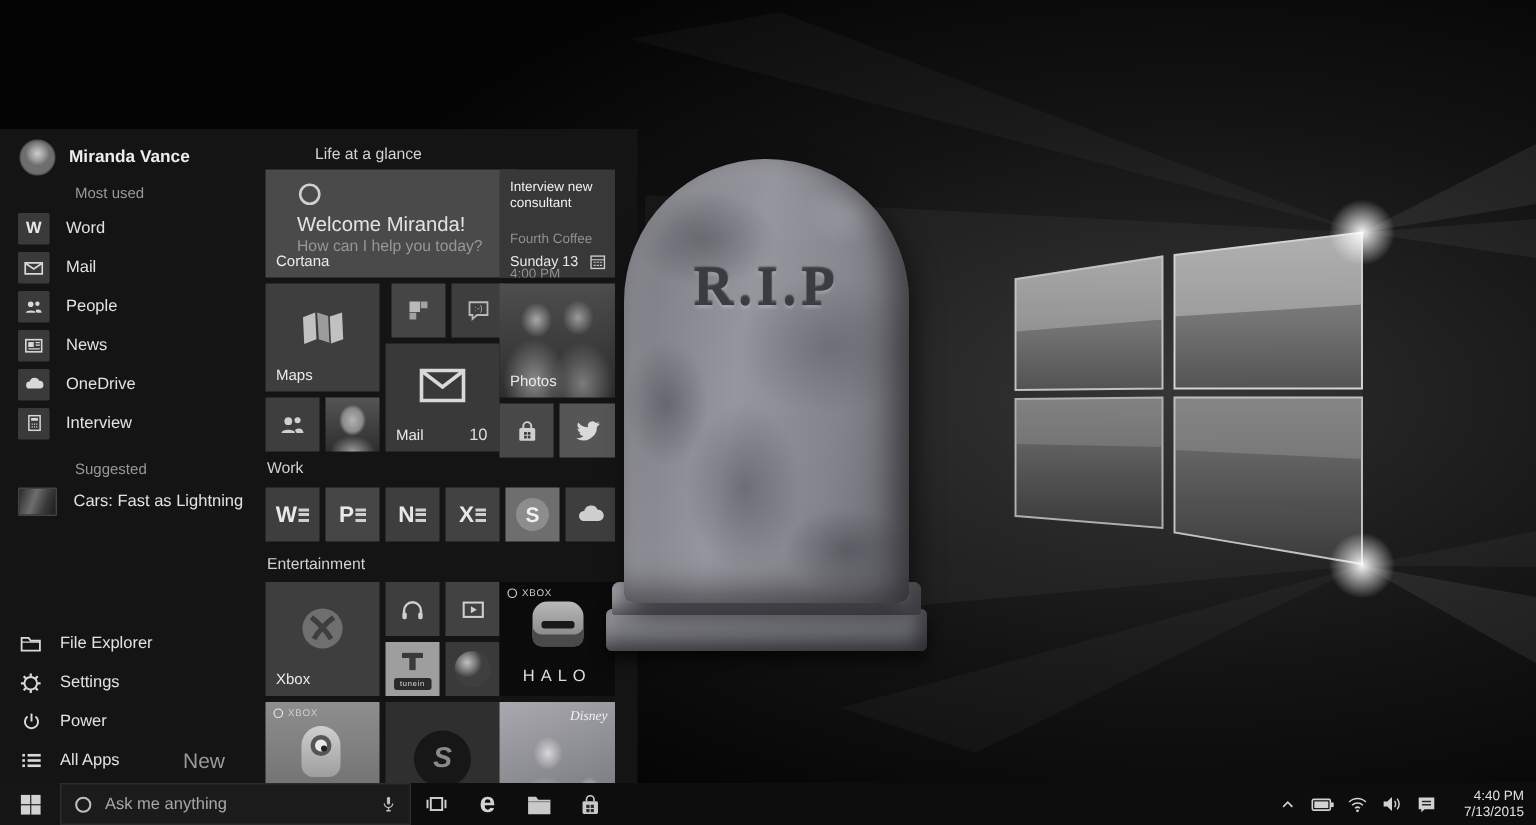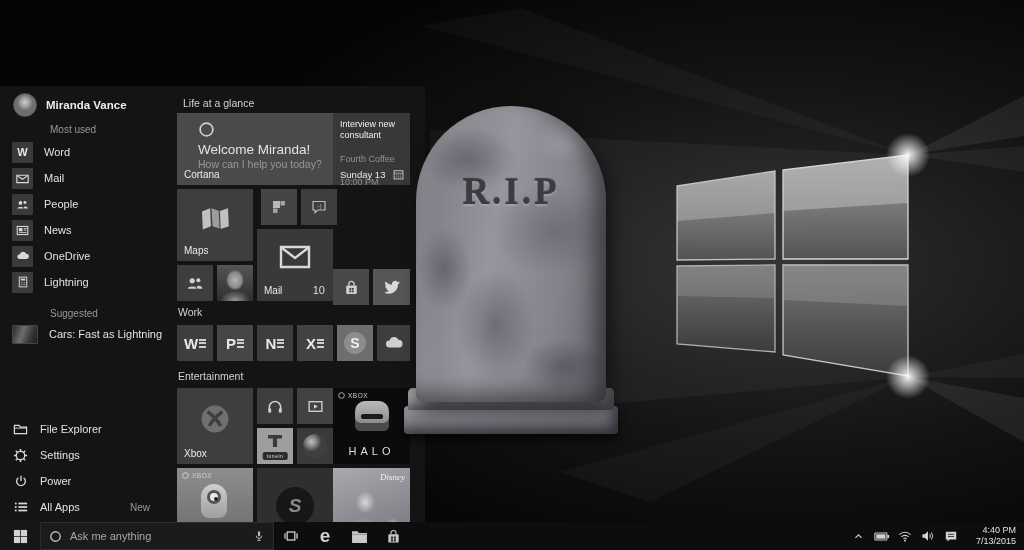--- a/index.html
+++ b/index.html
@@ -39,21 +39,21 @@
   .sm-left { position:absolute; left:0; top:0; width:170px; height:100%; }
   .user-row { position:absolute; left:13px; top:7px; display:flex; align-items:center; gap:9px; }
   .avatar { width:24px; height:24px; border-radius:50%;
     background:radial-gradient(8px 8px at 50% 38%, #cfcfcf, #9a9a9a 60%, #6e6e6e); border:1px solid #555; }
   .user-name { font-size:11.5px; font-weight:bold; color:#ececec; }
   .section-h { position:absolute; left:12px; font-size:10px; color:#989898;margin-left:38px; }
   .mu-row, .sys-row { position:absolute; left:0; width:170px; height:24px; display:flex; align-items:center; padding:0 12px; gap:11px; cursor:default; }
   .mu-icon { width:21px; height:21px; background:#3a3a3a; border-radius:1px; display:flex; align-items:center; justify-content:center; flex:none; }
   .mu-label, .sys-label { font-size:11px; color:#e2e2e2; white-space:nowrap; }
   .sys-icon { width:17px; height:17px; display:flex; align-items:center; justify-content:center; flex:none; }
-  .badge-new { margin-left:auto; font-size:10px; color:#9a9a9a; padding-right:8px; }
+  .badge-new { margin-left:auto; font-size:14px; color:#9a9a9a; padding-right:8px; }
   .sugg-thumb { width:26px; height:19px; border-radius:1px; flex:none;
     background:linear-gradient(110deg,#2a2a2a,#6d6d6d 40%,#3a3a3a 70%,#1c1c1c); border:1px solid #444; }
 
   
   .grp-label { position:absolute; font-size:10.5px; color:#d2d2d2; }
   .tile { position:absolute; background:#3e3e3e; overflow:hidden; cursor:pointer; }
   .tile .t-label { position:absolute; left:7px; bottom:5px; font-size:10px; color:#eaeaea; }
   .tile .t-count { position:absolute; right:8px; bottom:5px; font-size:11px; color:#dcdcdc; }
   .tile-cortana { background:#4a4a4a; padding:8px 10px; }
   .cortana-ring { width:17px; height:17px; }
@@ -228,21 +228,21 @@
         <span class="mu-label">OneDrive</span>
       </div>
       <div class="mu-row" style="top:184px;">
         <span class="mu-icon">
           <svg width="12" height="12" viewBox="0 0 16 16">
               <rect x="3" y="1.5" width="10" height="13" fill="none" stroke="#d9d9d9" stroke-width="1.3"></rect>
               <rect x="5" y="3.5" width="6" height="2.5" fill="#d9d9d9"></rect>
               <path d="M5.5 9h1M7.5 9h1M9.5 9h1M5.5 11.5h1M7.5 11.5h1M9.5 11.5h1" stroke="#d9d9d9" stroke-width="1.2"></path>
             </svg>
         </span>
-        <span class="mu-label">Lightning</span>
+        <span class="mu-label">Interview</span>
       </div>
 
       <div class="section-h" style="top:222px;">Suggested</div>
       <div class="mu-row" style="top:236px;">
         <span class="sugg-thumb"></span>
         <span class="mu-label">Cars: Fast as Lightning</span>
       </div>
 
       <div class="sys-row" style="top:331px;">
         <span class="sys-icon">
@@ -283,35 +283,35 @@
               <rect x="5" y="7" width="10" height="2"></rect>
               <rect x="1" y="11" width="2" height="2"></rect>
               <rect x="5" y="11" width="10" height="2"></rect>
             </svg>
         </span>
         <span class="sys-label">All Apps</span>
         <span class="badge-new">New</span>
       </div>
     </div>
 
-    <div class="grp-label" style="left:167px; top:11px;padding-left:16px;">Life at a glance</div>
+    <div class="grp-label" style="left:194px; top:11px;padding-left:16px;">Life at a glance</div>
 
     <div class="tile tile-cortana" style="left:177px; top:27px; width:168px; height:72px;padding-left:21px;">
       <svg class="cortana-ring" viewBox="0 0 16 16">
           <circle cx="8" cy="8" r="6" fill="none" stroke="#cfcfcf" stroke-width="1.6"></circle>
         </svg>
       <div class="cortana-title">Welcome Miranda!</div>
       <div class="cortana-sub">How can I help you today?</div>
       <div class="t-label">Cortana</div>
     </div>
 
     <div class="tile tile-cal" style="left:333px; top:27px; width:77px; height:72px;">
       <div class="cal-event">Interview new consultant</div>
       <div class="cal-dim">Fourth Coffee</div>
-      <div class="cal-dim">10:00 PM</div>
+      <div class="cal-dim">4:00 PM</div>
       <div class="cal-date">Sunday 13</div>
       <svg class="cal-icn" width="11" height="11" viewBox="0 0 16 16">
           <rect x="1.5" y="2.5" width="13" height="12" fill="none" stroke="#cfcfcf" stroke-width="1.3"></rect>
           <path d="M1.5 6h13" stroke="#cfcfcf"></path>
           <path d="M4 8.5h2M7 8.5h2M10 8.5h2M4 11.5h2M7 11.5h2M10 11.5h2" stroke="#cfcfcf"></path>
         </svg>
     </div>
 
     <div class="tile" style="left:177px; top:103px; width:76px; height:72px;">
       <div class="t-center" style="height:58px;">
@@ -336,20 +336,23 @@
 
     <div class="tile" style="left:301px; top:103px; width:36px; height:36px;">
       <div class="t-center">
         <svg width="18" height="18" viewBox="0 0 18 18">
             <path d="M3 3.5h12v8.5H8l-3 2.7v-2.7H3z" fill="none" stroke="#b9b9b9" stroke-width="1.2"></path>
             <text x="9" y="9.6" font-size="5.5" fill="#b9b9b9" text-anchor="middle">:-)</text>
           </svg>
       </div>
     </div>
 
+    <div class="tile photo-tile" style="left:333px; top:103px; width:77px; height:76px;">
+      <div class="t-label">Photos</div>
+    </div>
 
     <div class="tile" style="left:257px; top:143px; width:76px; height:72px; background:#393939;">
       <div class="t-center" style="height:56px;">
         <svg width="32" height="24" viewBox="0 0 16 12">
             <path d="M1 1h14v10H1z" fill="none" stroke="#d9d9d9" stroke-width="1.2"></path>
             <path d="M1.5 1.5L8 6.5l6.5-5" fill="none" stroke="#d9d9d9" stroke-width="1.2"></path>
           </svg>
       </div>
       <div class="t-label">Mail</div>
       <div class="t-count">10</div>

